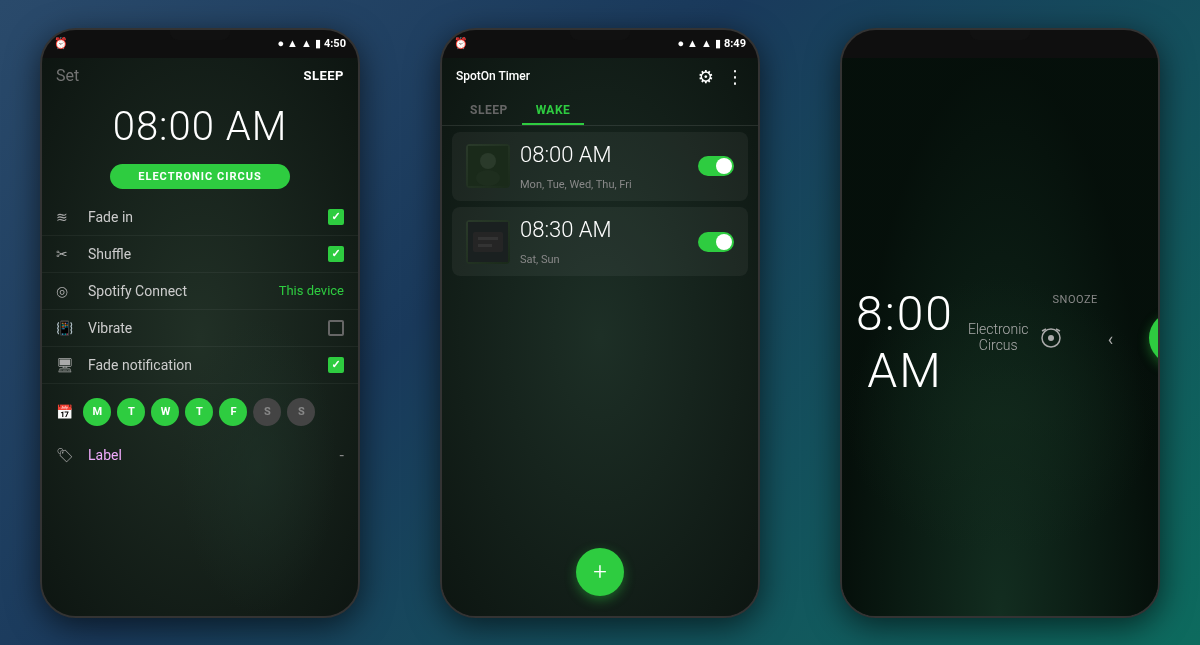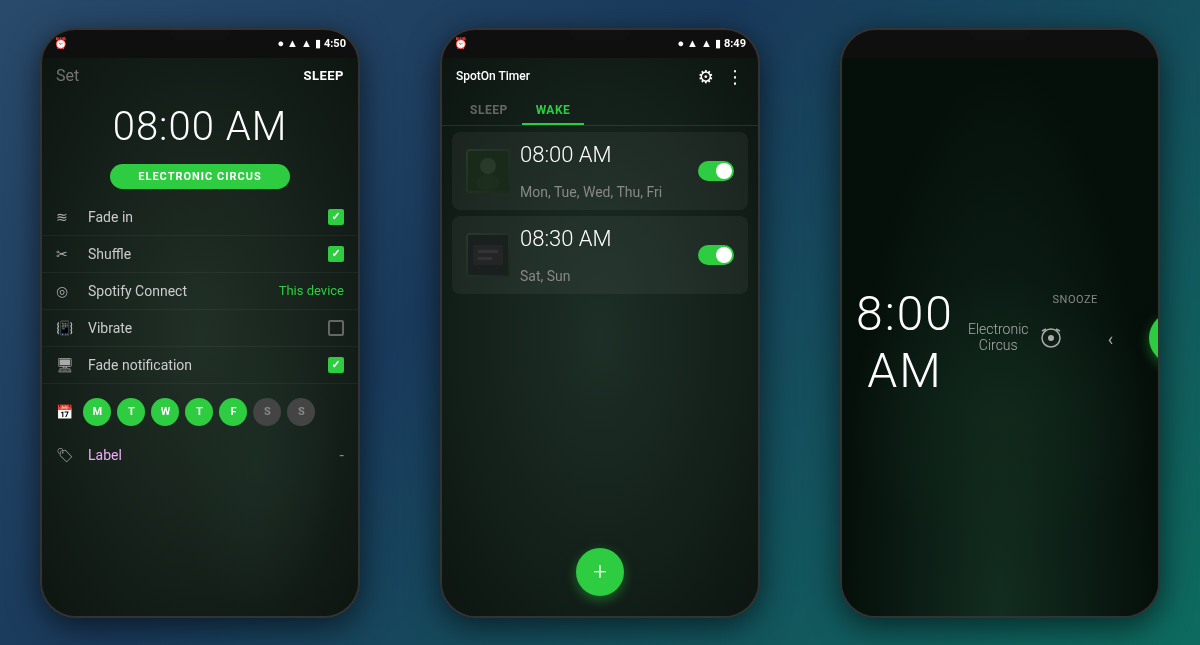--- a/index.html
+++ b/index.html
@@ -303,22 +303,22 @@
     }
     .alarm-card-info { flex: 1; }
     .alarm-card-time {
       color: #fff;
       font-size: 22px;
       font-weight: 300;
       line-height: 1.2;
     }
     .alarm-card-days {
       color: #888;
-      font-size: 14px;
-      margin-top: 16px;
+      font-size: 11px;
+      margin-top: 10px;
     }
     .toggle-switch {
       width: 36px;
       height: 20px;
       border-radius: 10px;
       background: #2ecc40;
       position: relative;
       flex-shrink: 0;
     }
     .toggle-switch::after {

